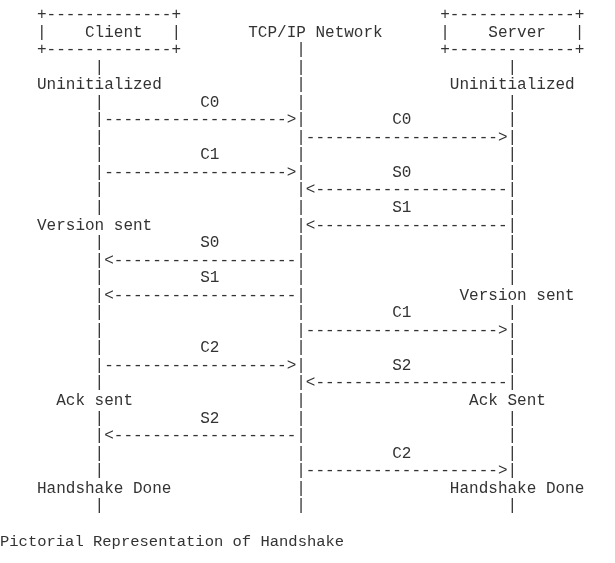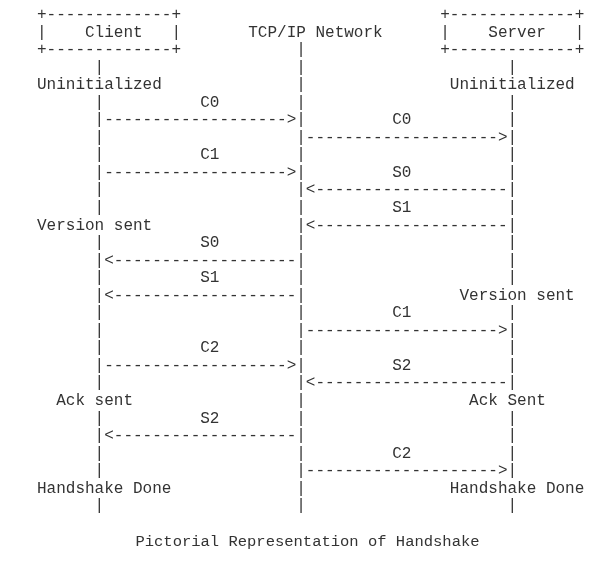--- a/index.html
+++ b/index.html
@@ -19,21 +19,20 @@
     padding: 7px 0 0 37px;
     font-family: "Liberation Mono", "DejaVu Sans Mono", monospace;
     font-size: 16px;
     line-height: 17.55px;
     color: #333333;
     white-space: pre;
   }
   .caption {
     margin-top: 17px;
     width: 615px;
-    text-align: center;
     font-family: "Liberation Mono", "DejaVu Sans Mono", monospace;
     font-size: 15.5px;
     color: #333333;
     white-space: pre;
   }
 </style>
 </head>
 <body>
 
 <div class="page">

